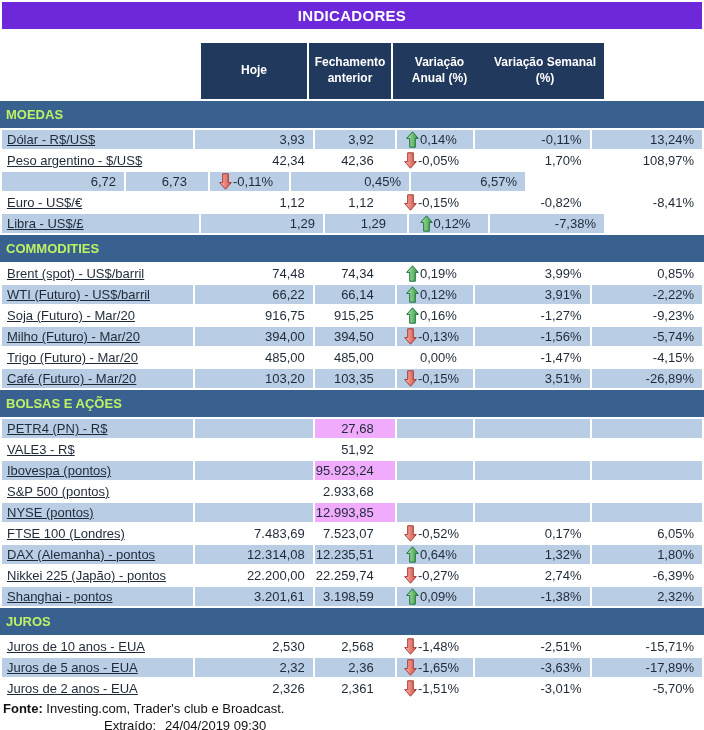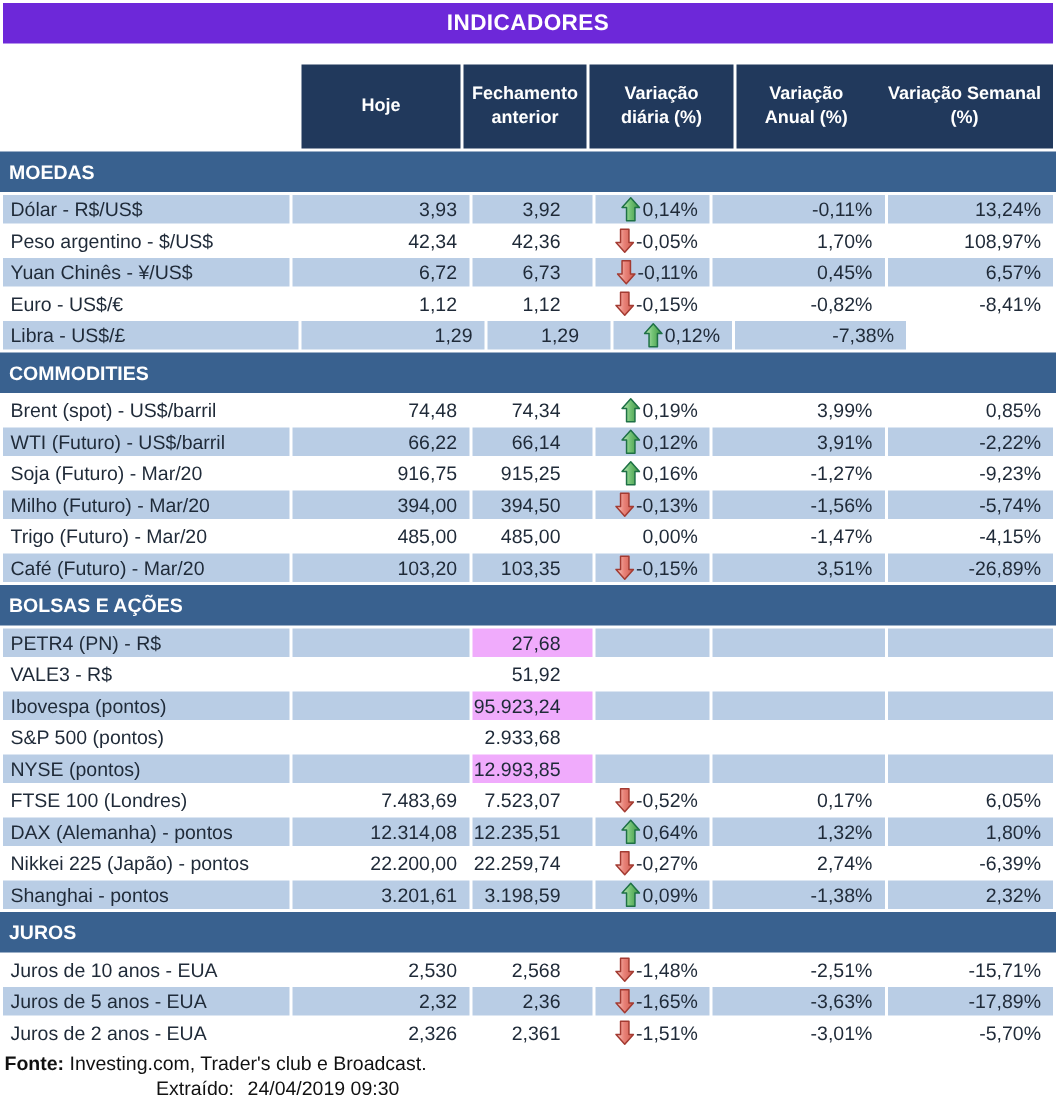--- a/index.html
+++ b/index.html
@@ -15,31 +15,31 @@
   .header-row { display:flex; margin-left:2px; margin-bottom:2px; }
   .header-spacer { width:197px; margin-right:2px; background:#ffffff; }
   .hcell {
     background:#21395C; color:#ffffff; font-weight:bold; font-size:12px;
     display:flex; align-items:center; justify-content:center; text-align:center;
     height:56px; margin-right:2px; padding:0 6px; line-height:1.3;
   }
   .w-hoje{width:106px} .w-fech{width:82px} .w-diaria{width:96px}
   .w-semanal{width:118px} .w-anual{width:93px; margin-right:0;}
   .band {
-    height:27px; background:#39618F; color:#ffffff; font-weight:bold; font-size:13px;
+    height:27px; background:#39618F; color:#bef264; font-weight:bold; font-size:13px;
     line-height:27px; padding-left:6px; margin-bottom:2px;
   }
   .row { display:flex; margin:0 0 2px 2px; height:19px; font-size:13px; }
   .row > div { margin-right:2px; line-height:19px; background:#ffffff; }
   .row.shaded > div { background:#B9CDE5; }
   .row.shaded > div.fech-light { background:#f0abfc; }
-  .c-label { width:197px; padding-left:5px; white-space:nowrap; overflow:hidden; }
+  .c-label { width:197px; padding-left:5px; white-space:nowrap; overflow:hidden;text-decoration:underline; }
   .c-hoje  { width:122px; text-align:right; padding-right:8px; }
   .c-fech  { width:82px;  text-align:right; padding-right:21px; }
-  .c-diaria{ width:79px; display:flex; justify-content:flex-end; align-items:center; padding-right:8px; overflow:visible; }
+  .c-diaria{ width:79px; display:flex; justify-content:center; align-items:center; padding-right:8px; overflow:visible; }
   .c-sem   { width:118px; text-align:right; padding-right:8px; }
   .c-anual { width:114px;  text-align:right; padding-right:8px; margin-right:0; }
   .arrow { width:14px; height:18px; display:inline-flex; align-items:center; margin-left:1px; }
   .arrow svg { display:block; }
   .footer { margin-top:3px; padding-left:3px; font-size:13px; line-height:15px; color:#111111; }
   .footer .line2 { padding-left:101px; margin-top:2px; }
   .extraido-value { margin-left:9px; }
   .svgdefs { position:absolute; width:0; height:0; }
 </style>
 </head>
@@ -61,21 +61,20 @@
 </svg>
 
 <div class="sheet">
 
   <div class="title-bar">INDICADORES</div>
 
   <div class="header-row">
     <div class="header-spacer"></div>
     <div class="hcell w-hoje">Hoje</div>
     <div class="hcell w-fech">Fechamento anterior</div>
-    <div class="hcell w-diaria">Variação diária (%)</div>
     <div class="hcell w-anual">Variação Anual (%)</div>
     <div class="hcell w-semanal">Variação Semanal (%)</div>
   </div>
 
   <div>
       <div class="band">MOEDAS</div>
       <div class="row shaded">
         <div class="c-label">Dólar - R$/US$</div>
         <div class="c-hoje">3,93</div>
         <div class="c-fech">3,92</div>
@@ -99,21 +98,20 @@
             <svg width="13" height="17" viewBox="0 0 13 17">
               <path d="M6.5 16.2 L0.7 9.6 L3.7 9.6 L3.7 0.8 L9.3 0.8 L9.3 9.6 L12.3 9.6 Z" fill="url(#gDown)" stroke="#A33B32" stroke-width="1" stroke-linejoin="round"></path>
             </svg>
           </span>
           <span>-0,05%</span>
         </div>
         <div class="c-sem">1,70%</div>
         <div class="c-anual">108,97%</div>
       </div>
       <div class="row shaded">
-        <div class="c-label">Yuan Chinês - ¥/US$</div>
         <div class="c-hoje">6,72</div>
         <div class="c-fech">6,73</div>
         <div class="c-diaria">
           <span class="arrow">
             <svg width="13" height="17" viewBox="0 0 13 17">
               <path d="M6.5 16.2 L0.7 9.6 L3.7 9.6 L3.7 0.8 L9.3 0.8 L9.3 9.6 L12.3 9.6 Z" fill="url(#gDown)" stroke="#A33B32" stroke-width="1" stroke-linejoin="round"></path>
             </svg>
           </span>
           <span>-0,11%</span>
         </div>

